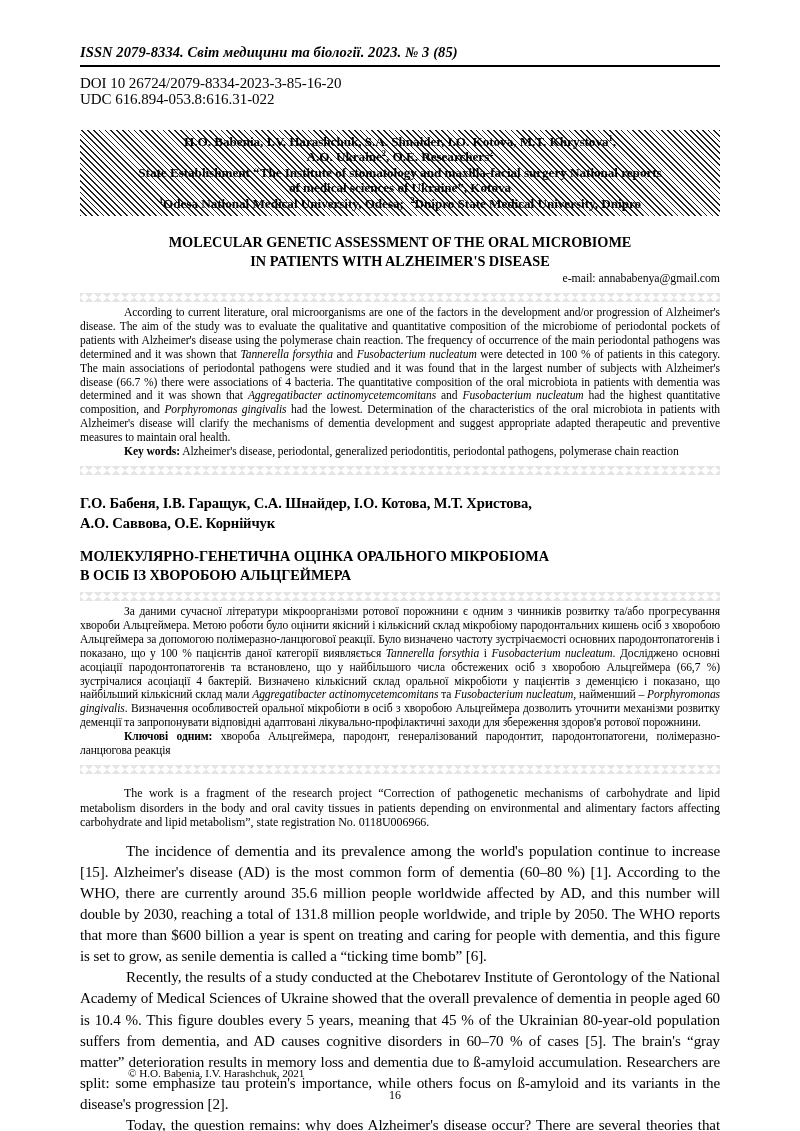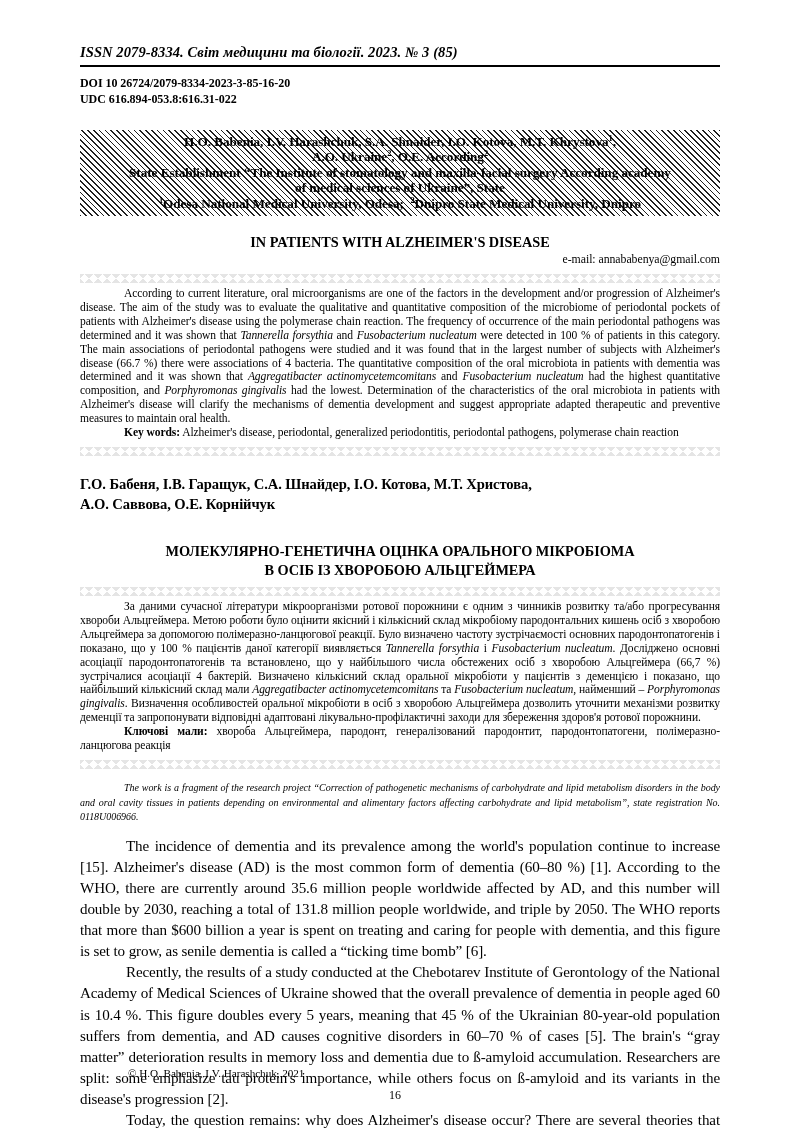--- a/index.html
+++ b/index.html
@@ -30,22 +30,22 @@
     letter-spacing: 0.1px;
     padding-bottom: 4px;
   }
   .runhead-rule {
     border-bottom: 2.2px solid #000;
     margin-bottom: 9px;
   }
 
   
   .idline {
-    font-weight: bold;
-    font-size: 12px;
+    font-weight: normal;
+    font-size: 15px;
     line-height: 15.5px;
     letter-spacing: -0.05px;
   }
 
   
   .authorblock {
     position: relative;
     margin-top: 23px;
     padding: 4px 6px 5px 6px;
     text-align: center;
@@ -120,32 +120,30 @@
 
   
   .uk-authors {
     font-weight: bold;
     font-size: 14.6px;
     line-height: 20px;
     margin-top: 18px;
     letter-spacing: -0.1px;
   }
   .uk-title {
-    text-align: center;
     font-weight: bold;
     font-size: 14.3px;
     line-height: 19px;
-    margin-top: 28px;
+    margin-top: 14px;
     letter-spacing: -0.05px;
   }
 
   
   .fundnote {
-    font-style: italic;
-    font-size: 10px;
+    font-size: 12px;
     line-height: 14.6px;
     text-align: justify;
     margin-top: 12px;
     letter-spacing: -0.05px;
   }
   .fundnote p { margin: 0; text-indent: 44px; }
 
   
   .body-text {
     font-size: 15.1px;
@@ -185,30 +183,31 @@
   <div class="runhead-rule"></div>
 
   <div class="idline">DOI 10 26724/2079-8334-2023-3-85-16-20</div>
   <div class="idline">UDC 616.894-053.8:616.31-022</div>
 
   <div class="authorblock">
     <div class="ab-line">
       <span>H.O. Babenia, I.V. Harashchuk, S.A. Shnaider, I.O. Kotova, M.T. Khrystova</span><sup>1</sup>,
     </div>
     <div class="ab-line">
-      <span>A.O. Ukraine</span><sup>2</sup><span>, O.E. According</span><sup>2</sup>
+      <span>A.O. Ukraine</span><sup>2</sup><span>, O.E. Researchers</span><sup>2</sup>
     </div>
-    <div class="ab-line">State Establishment “The Institute of stomatology and maxilla-facial surgery According academy</div>
-    <div class="ab-line">of medical sciences of Ukraine”, State</div>
+    <div class="ab-line">State Establishment “The Institute of stomatology and maxilla-facial surgery National reports</div>
+    <div class="ab-line">of medical sciences of Ukraine”, Kotova</div>
     <div class="ab-line">
       <sup>1</sup><span>Odesa National Medical University, Odesa;</span>&nbsp;&nbsp;<sup>2</sup><span>Dnipro State Medical University, Dnipro</span>
     </div>
   </div>
 
   <div class="title">
+    <div>MOLECULAR GENETIC ASSESSMENT OF THE ORAL MICROBIOME</div>
     <div>IN PATIENTS WITH ALZHEIMER'S DISEASE</div>
   </div>
 
   <div class="email">e-mail: annababenya@gmail.com</div>
 
   <div class="zigzag"></div>
 
   <div class="abstract">
     <p><span>According to current literature, oral microorganisms are one of the factors in the development and/or progression of Alzheimer's disease. The aim of the study was to evaluate the qualitative and quantitative composition of the microbiome of periodontal pockets of patients with Alzheimer's disease using the polymerase chain reaction. The frequency of occurrence of the main periodontal pathogens was determined and it was shown that </span><i>Tannerella forsythia</i><span> and </span><i>Fusobacterium nucleatum</i><span> were detected in 100 % of patients in this category. The main associations of periodontal pathogens were studied and it was found that in the largest number of subjects with Alzheimer's disease (66.7 %) there were associations of 4 bacteria. The quantitative composition of the oral microbiota in patients with dementia was determined and it was shown that </span><i>Aggregatibacter actinomycetemcomitans</i><span> and </span><i>Fusobacterium nucleatum</i><span> had the highest quantitative composition, and </span><i>Porphyromonas gingivalis</i><span> had the lowest. Determination of the characteristics of the oral microbiota in patients with Alzheimer's disease will clarify the mechanisms of dementia development and suggest appropriate adapted therapeutic and preventive measures to maintain oral health.</span></p>
     <p><span class="kw">Key words:</span><span> Alzheimer's disease, periodontal, generalized periodontitis, periodontal pathogens, polymerase chain reaction</span></p>
@@ -223,21 +222,21 @@
 
   <div class="uk-title">
     <div>МОЛЕКУЛЯРНО-ГЕНЕТИЧНА ОЦІНКА ОРАЛЬНОГО МІКРОБІОМА</div>
     <div>В ОСІБ ІЗ ХВОРОБОЮ АЛЬЦГЕЙМЕРА</div>
   </div>
 
   <div class="zigzag"></div>
 
   <div class="abstract">
     <p><span>За даними сучасної літератури мікроорганізми ротової порожнини є одним з чинників розвитку та/або прогресування хвороби Альцгеймера. Метою роботи було оцінити якісний і кількісний склад мікробіому пародонтальних кишень осіб з хворобою Альцгеймера за допомогою полімеразно-ланцюгової реакції. Було визначено частоту зустрічаємості основних пародонтопатогенів і показано, що у 100 % пацієнтів даної категорії виявляється </span><i>Tannerella forsythia</i><span> і </span><i>Fusobacterium nucleatum</i><span>. Досліджено основні асоціації пародонтопатогенів та встановлено, що у найбільшого числа обстежених осіб з хворобою Альцгеймера (66,7 %) зустрічалися асоціації 4 бактерій. Визначено кількісний склад оральної мікробіоти у пацієнтів з деменцією і показано, що найбільший кількісний склад мали </span><i>Aggregatibacter actinomycetemcomitans</i><span> та </span><i>Fusobacterium nucleatum</i><span>, найменший – </span><i>Porphyromonas gingivalis</i><span>. Визначення особливостей оральної мікробіоти в осіб з хворобою Альцгеймера дозволить уточнити механізми розвитку деменції та запропонувати відповідні адаптовані лікувально-профілактичні заходи для збереження здоров'я ротової порожнини.</span></p>
-    <p><span class="kw">Ключові мали:</span><span> хвороба Альцгеймера, пародонт, генералізований пародонтит, пародонтопатогени, полімеразно-ланцюгова реакція</span></p>
+    <p><span class="kw">Ключові одним:</span><span> хвороба Альцгеймера, пародонт, генералізований пародонтит, пародонтопатогени, полімеразно-ланцюгова реакція</span></p>
   </div>
 
   <div class="zigzag"></div>
 
   <div class="fundnote">
     <p>The work is a fragment of the research project “Correction of pathogenetic mechanisms of carbohydrate and lipid metabolism disorders in the body and oral cavity tissues in patients depending on environmental and alimentary factors affecting carbohydrate and lipid metabolism”, state registration No. 0118U006966.</p>
   </div>
 
   <div class="body-text">
     <p>The incidence of dementia and its prevalence among the world's population continue to increase [15]. Alzheimer's disease (AD) is the most common form of dementia (60–80 %) [1]. According to the WHO, there are currently around 35.6 million people worldwide affected by AD, and this number will double by 2030, reaching a total of 131.8 million people worldwide, and triple by 2050. The WHO reports that more than $600 billion a year is spent on treating and caring for people with dementia, and this figure is set to grow, as senile dementia is called a “ticking time bomb” [6].</p>

